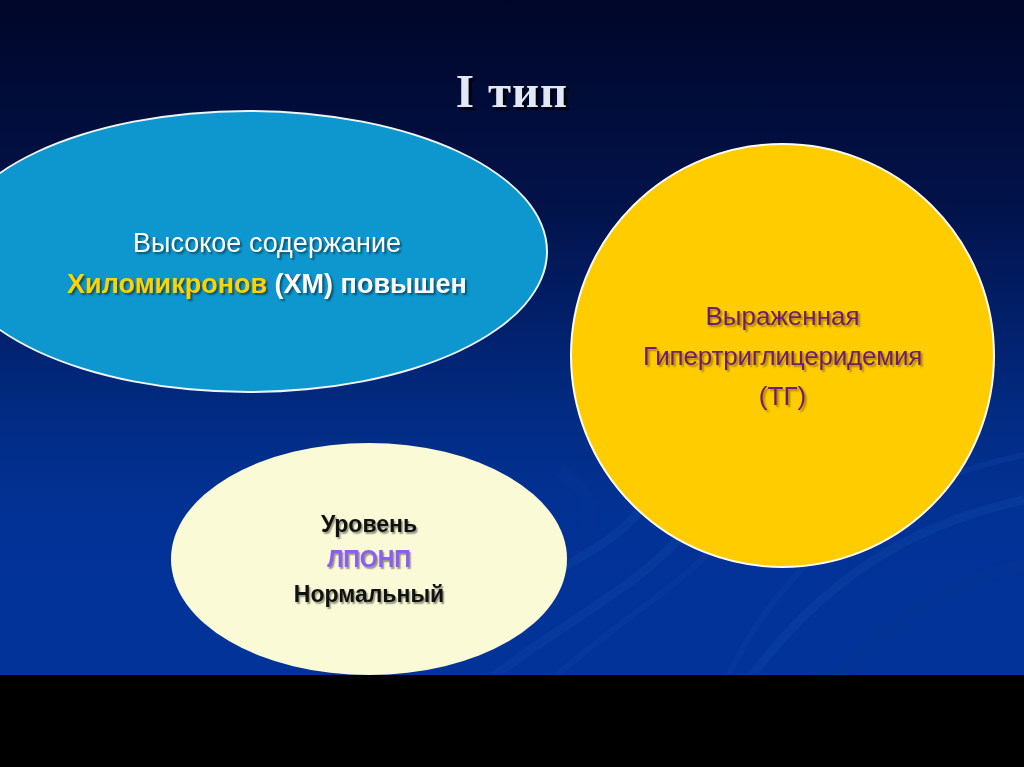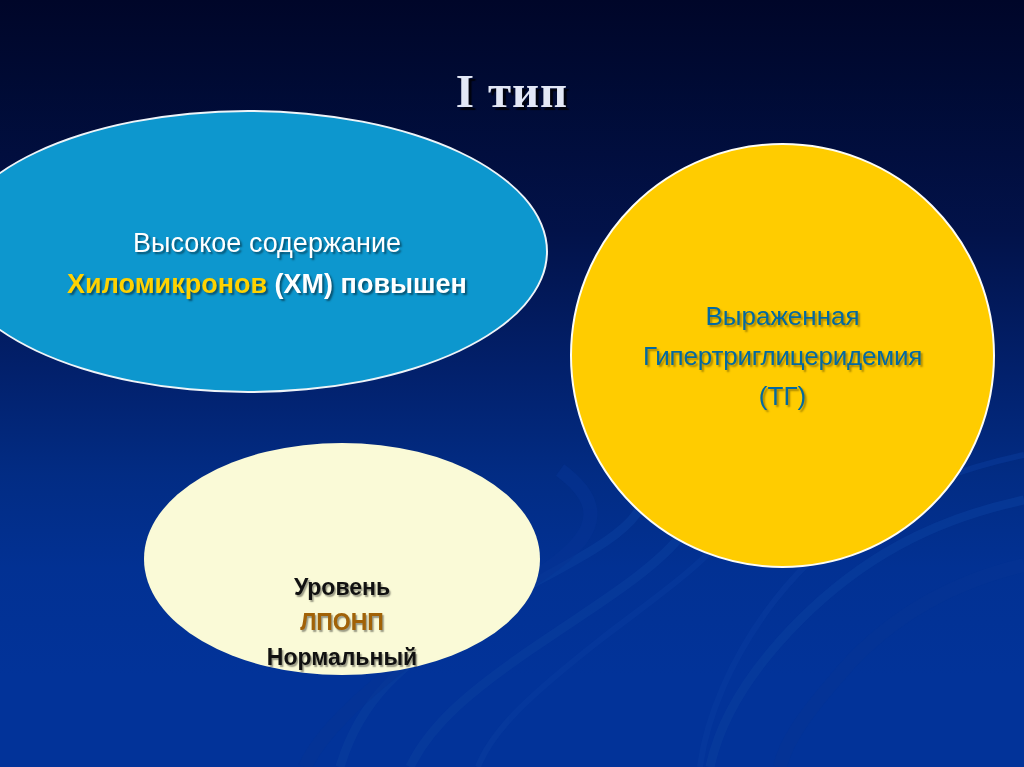--- a/index.html
+++ b/index.html
@@ -3,21 +3,21 @@
 <meta charset="utf-8">
 <style>
   html, body {
     margin: 0;
     padding: 0;
     background: #000;
   }
   #slide {
     position: relative;
     width: 1024px;
-    height: 767px;
+    height: 675px;
     overflow: hidden;
     font-family: "Liberation Sans", sans-serif;
     background:
       linear-gradient(to bottom,
         #000629 0%,
         #000a33 10%,
         #021249 30%,
         #02206b 48%,
         #022c84 62%,
         #023193 74%,
@@ -81,46 +81,45 @@
   #circle-yellow {
     left: 570px;
     top: 143px;
     width: 425px;
     height: 425px;
     border-radius: 50%;
     background: #ffcc00;
     border: 2px solid #fdfdf5;
   }
   #circle-yellow .line {
-    color: #0369a1;
+    color: #701a75;
     font-size: 26px;
     line-height: 40px;
     text-shadow: 2px 2px 2px rgba(0,0,0,0.35);
   }
   #circle-yellow .line1 { font-weight: normal; }
   #circle-yellow .line2 { font-weight: normal; letter-spacing: -0.2px; }
   #circle-yellow .line3 { font-weight: normal; }
 
   #ellipse-cream {
-    left: 144px;
+    left: 171px;
     top: 443px;
     width: 396px;
     height: 232px;
     border-radius: 50%;
     background: #fafad7;
-    justify-content: flex-end;
   }
   #ellipse-cream .line {
     color: #111111;
     font-weight: bold;
     font-size: 23px;
     line-height: 35px;
     text-shadow: 1.5px 1.5px 1.5px rgba(0,0,0,0.4);
   }
-  #ellipse-cream .hl { color: #a16207; font-weight: bold; }
+  #ellipse-cream .hl { color: #8b5cf6; font-weight: bold; }
 </style>
 </head>
 <body>
 
 <div id="slide">
 
   <svg class="swirl" width="1024" height="767" viewBox="0 0 1024 767" style="left:0;top:0;">
     <g fill="none" stroke="#0b3f9e" stroke-width="9" opacity="0.55">
       <path d="M 620 455 C 700 520, 560 560, 470 620 C 400 665, 360 700, 340 767"></path>
       <path d="M 660 440 C 760 510, 640 575, 545 640 C 470 690, 430 725, 410 767"></path>

